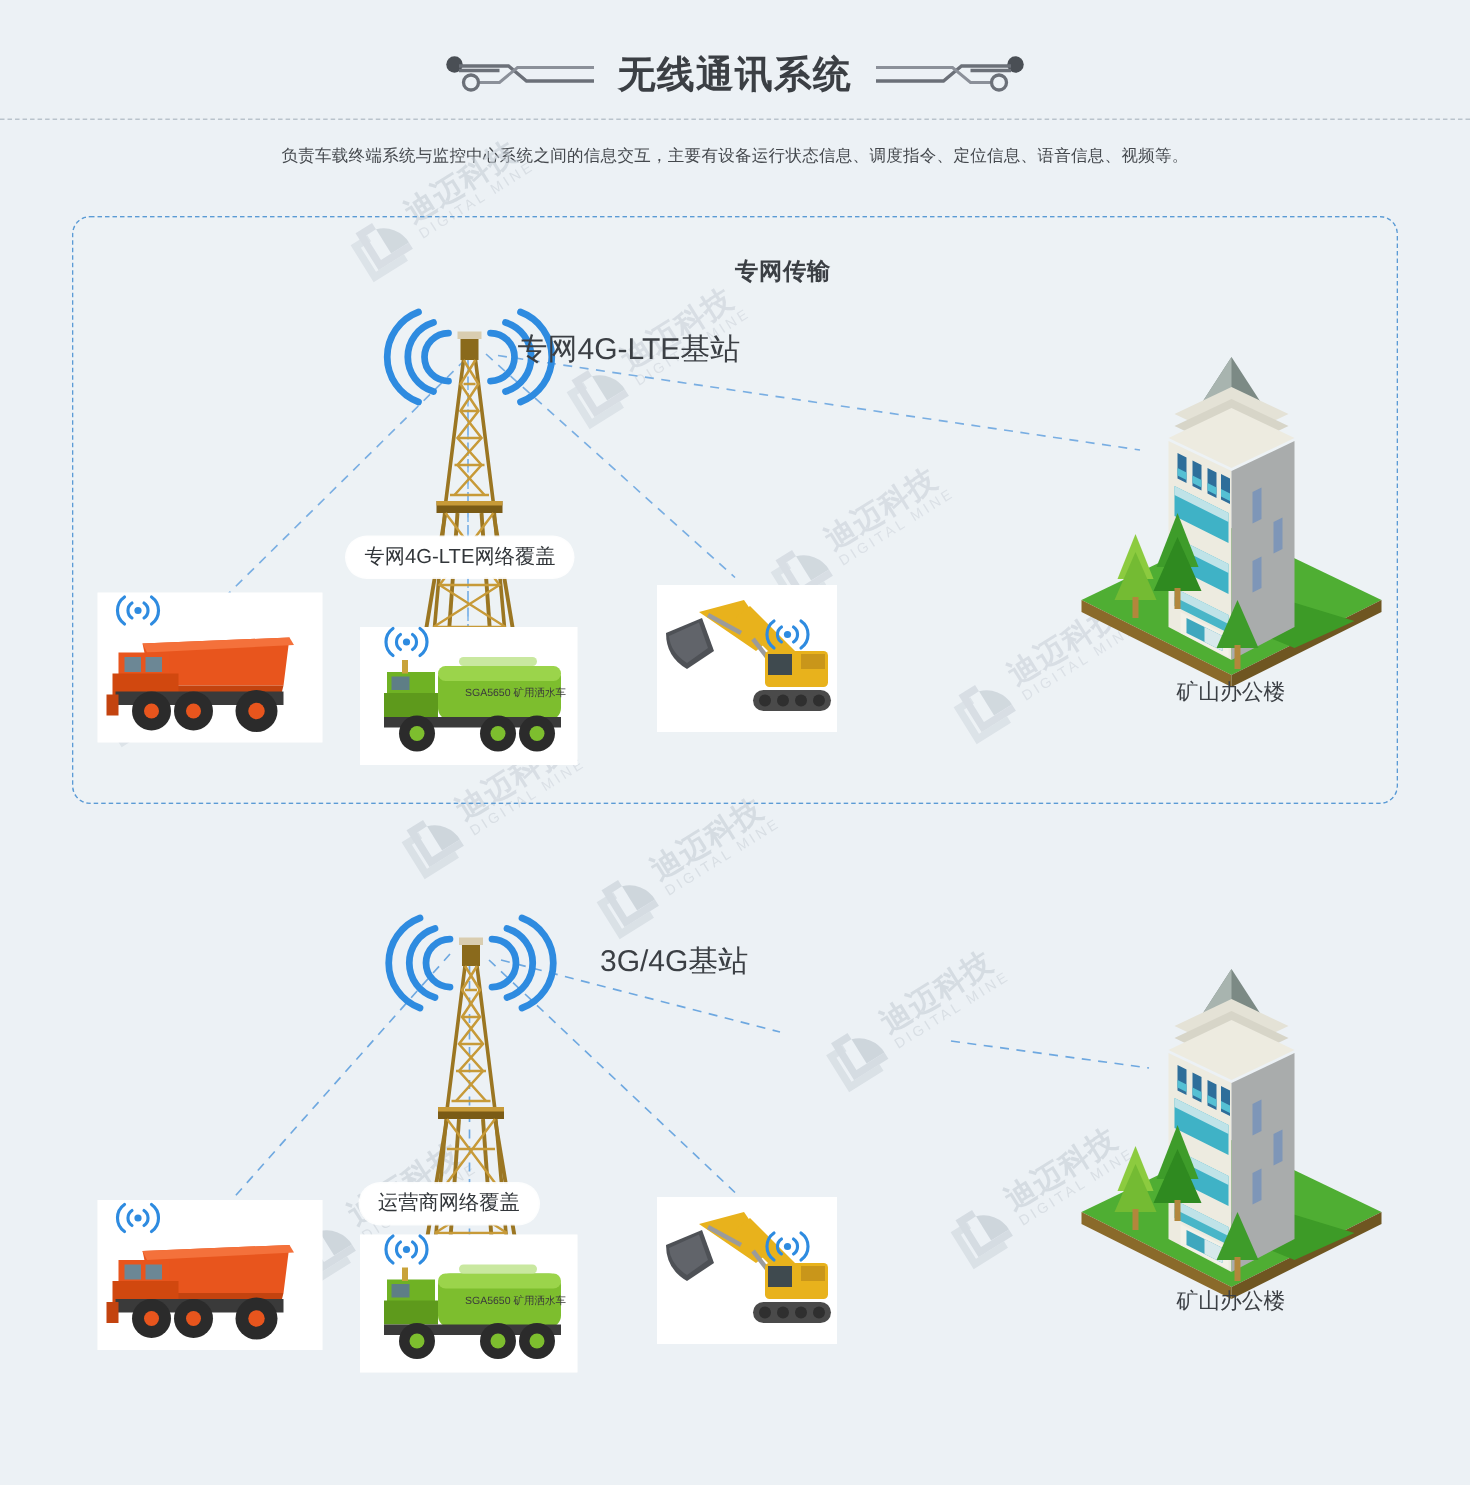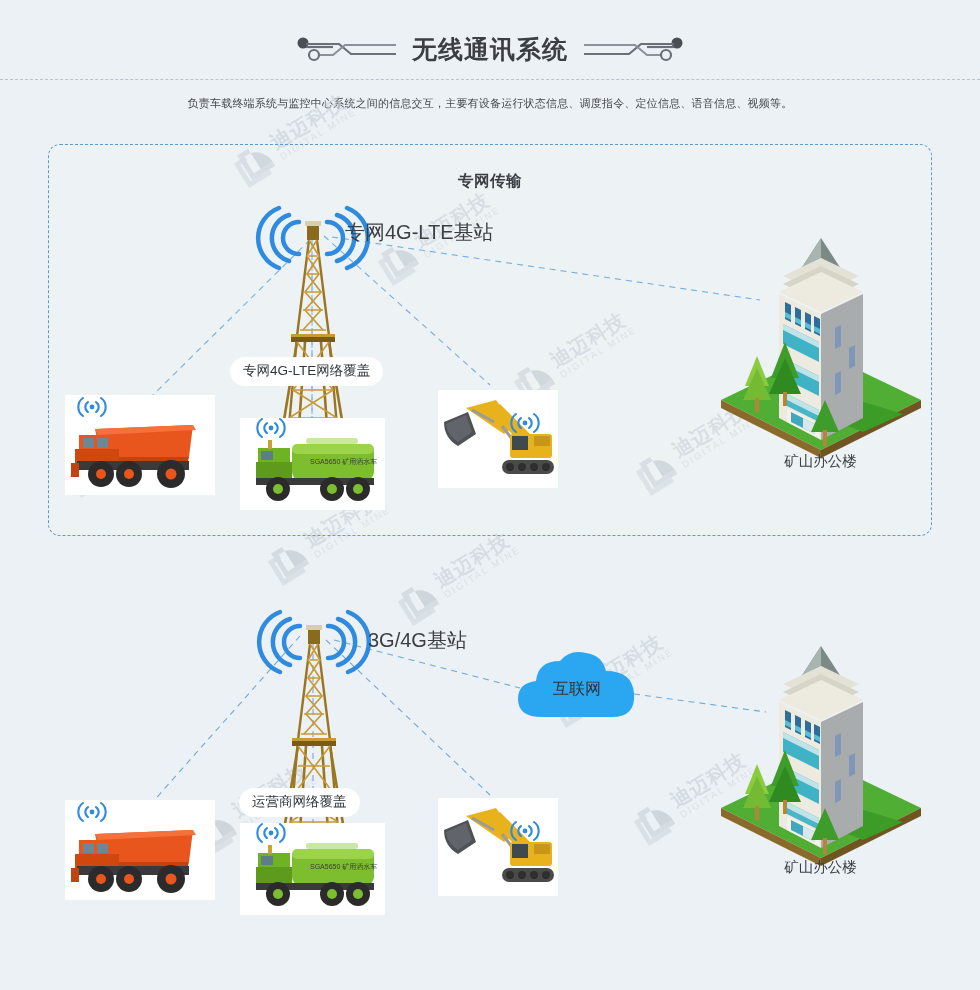--- a/index.html
+++ b/index.html
@@ -31,20 +31,21 @@
   .subtitle {
     position:absolute; left:0; top:96px; width:980px;
     text-align:center; font-size:11px; color:#44484d; letter-spacing:.2px;
   }
 
   
   .panel {
     position:absolute; left:48px; width:884px;
     border:1px dashed #5b9bd5; border-radius:12px;
     background:rgba(255,255,255,0.08);
+    padding-left:32px;
   }
   #panel-private { top:144px; height:392px; }
   #panel-public  { top:548px; height:388px; }
 
   .panel-title {
     position:absolute; width:100%; text-align:center;
     font-size:15.5px; font-weight:bold; color:#3b3f44; letter-spacing:.5px;
   }
   #panel-private .panel-title { top:26px; }
   #panel-public  .panel-title { top:26px; }
@@ -525,30 +526,23 @@
         <path d="M76 146 L90 230"></path>
         <path d="M52 146 L46 230"></path>
         <path d="M68 146 L74 230"></path>
       </g>
       <g stroke="#c79a38" stroke-width="1.6" fill="none">
         <path d="M44 166 L76 166 M40 194 L80 194 M36 222 L84 222"></path>
         <path d="M44 146 L80 194 L36 222 M76 146 L40 194 L84 222"></path>
       </g>
     </svg>
   </div>
-  <div class="node-label" style="left:368px;top:627px">3G/4G基站</div>
+  <div class="node-label" style="left:400px;top:627px">3G/4G基站</div>
   <div class="pill" style="left:240px;top:767px">运营商网络覆盖</div>
 
-  <div class="cloud" style="left:512px;top:645px;width:130px;height:82px">
-    <svg width="130" height="82" viewBox="0 0 130 82">
-      <path d="M30 72 Q6 72 6 54 Q6 38 24 36 Q26 16 48 16 Q58 4 74 8 Q90 10 94 26
-               Q120 26 122 48 Q124 72 100 72 Z" fill="#2BA6F0"></path>
-    </svg>
-    <div class="cloud-text" style="top:34px">互联网</div>
-  </div>
 
   <div class="photo" style="left:65px;top:800px;width:150px;height:100px">
     <svg width="150" height="100" viewBox="0 0 150 100">
       <rect width="150" height="100" fill="#fff"></rect>
       <path d="M30 34 L128 30 L124 62 L36 62 Z" fill="#E8551D"></path>
       <path d="M30 34 L128 30 L131 35 L33 40 Z" fill="#F4713B"></path>
       <path d="M36 62 L124 62 L122 70 L40 70 Z" fill="#C3430F"></path>
       <rect x="14" y="40" width="34" height="26" fill="#E8551D"></rect>
       <rect x="18" y="43" width="11" height="10" fill="#6C8795"></rect>
       <rect x="32" y="43" width="11" height="10" fill="#6C8795"></rect>

